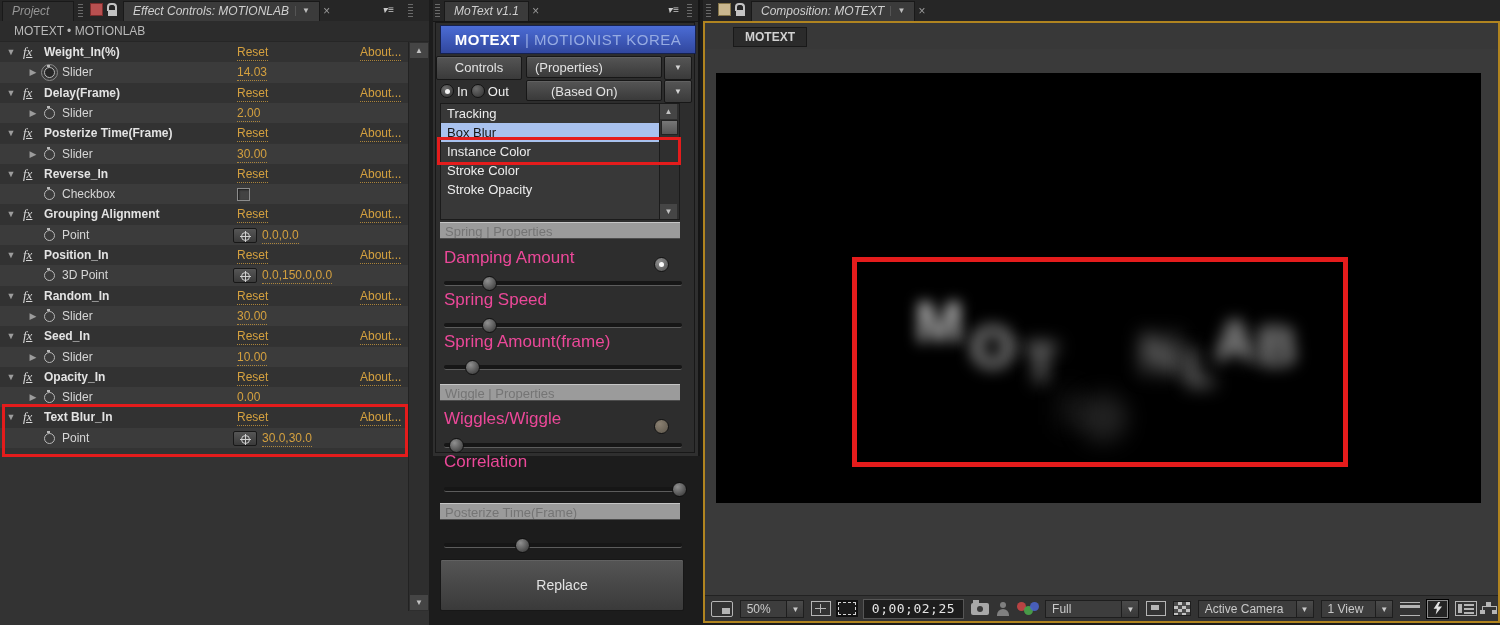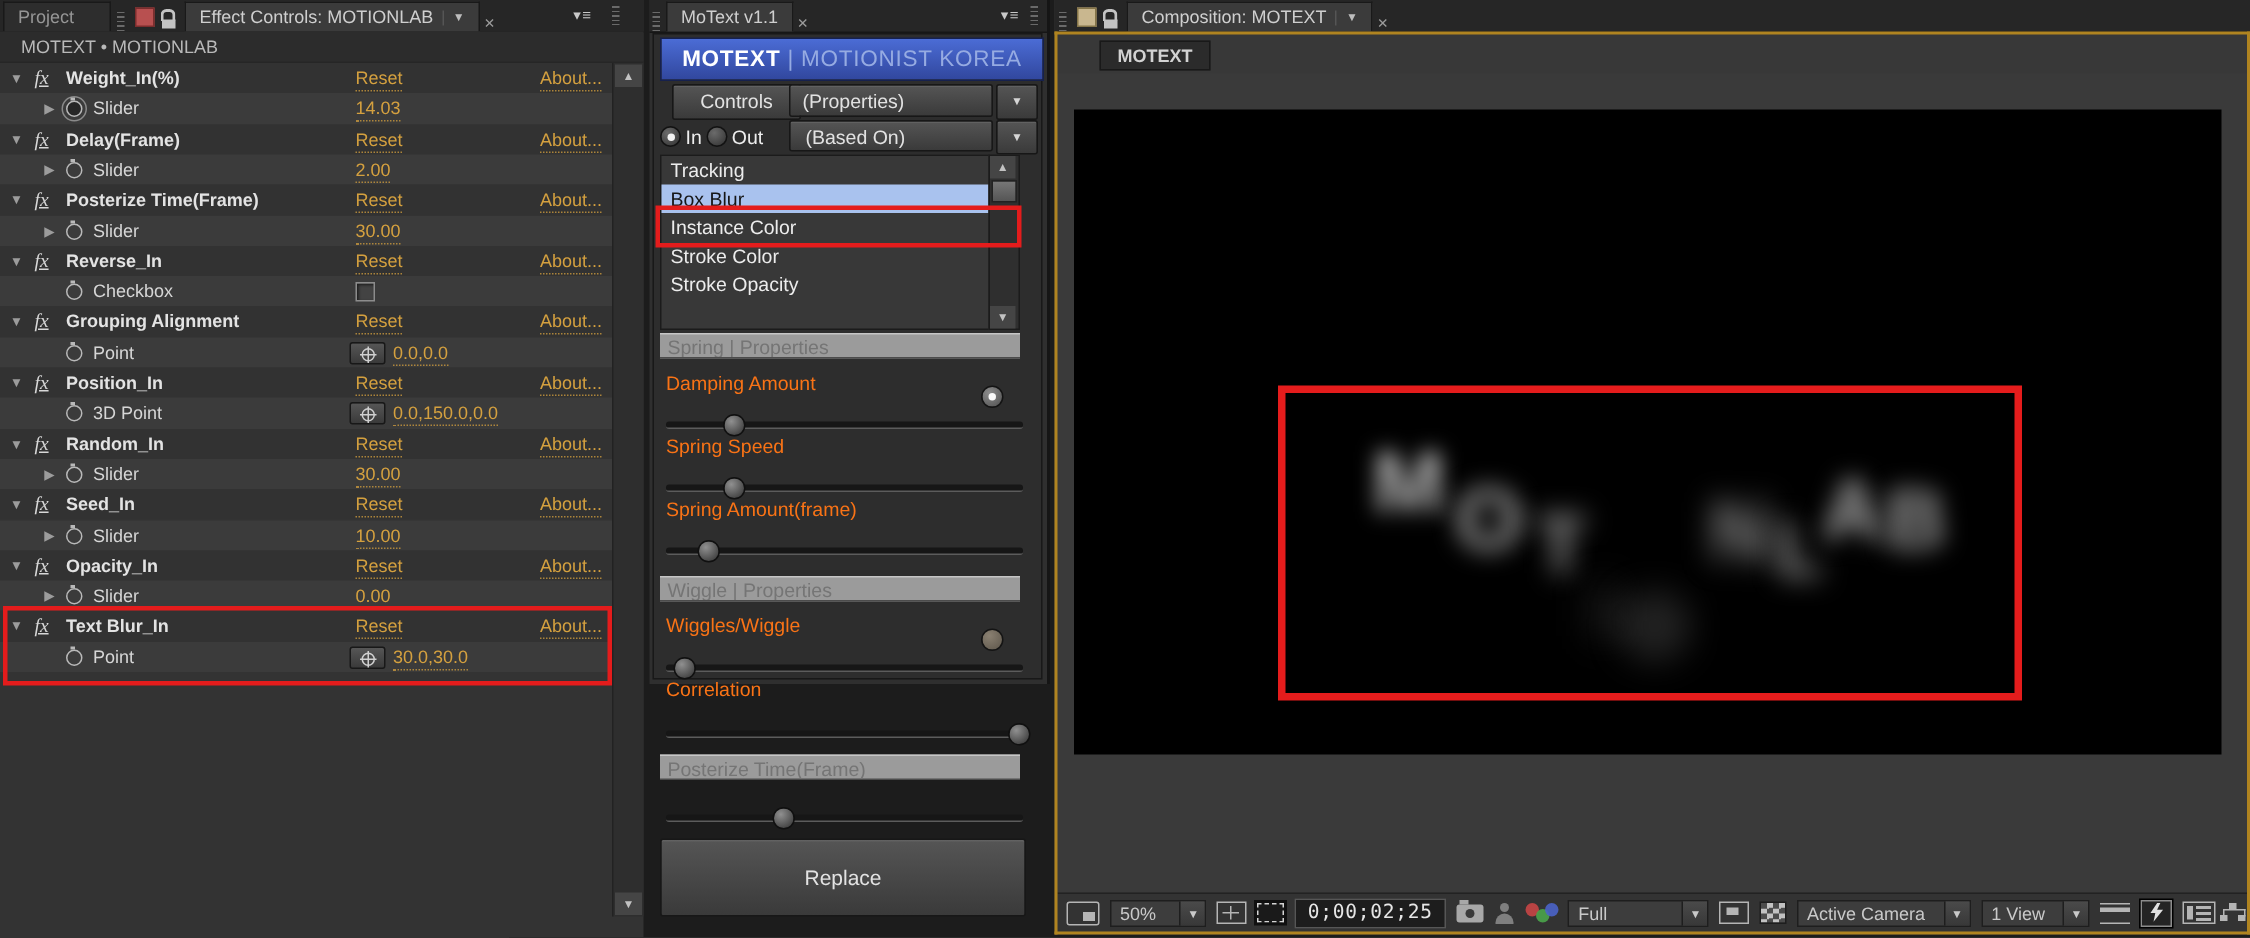--- a/index.html
+++ b/index.html
@@ -4,21 +4,21 @@
 <style>
   html,body{margin:0;padding:0;}
   body{
     width:1500px;height:625px;position:relative;overflow:hidden;
     background:#1c1c1c;
     font-family:"Liberation Sans",sans-serif;
     -webkit-user-select:none;user-select:none;
   }
 
   
-  .tabbar{position:absolute;left:0;top:0;right:0;height:21px;background:#262626;border-bottom:1px solid #161616;display:flex;align-items:flex-end;}
+  .tabbar{position:absolute;left:0;top:0;right:0;height:21px;background:#262626;border-bottom:1px solid #161616;display:flex;align-items:center;font-style:italic;}
   .tab{height:19px;line-height:19px;font-size:12px;padding:0 9px;color:#cfcfcf;background:#3b3b3b;border:1px solid #191919;border-bottom:none;display:flex;align-items:center;gap:6px;white-space:nowrap;}
   .tab.inactive{background:#2d2d2d;color:#969696;}
   .tab .dd{font-size:8px;color:#bdbdbd;padding-left:6px;border-left:1px solid #555;line-height:10px;}
   .closex{color:#9a9a9a;font-size:12px;line-height:12px;padding:0 3px;}
   .panelmenu{color:#c9c9c9;font-size:10px;letter-spacing:1px;}
   .grip{width:5px;height:13px;margin:0 4px;background:repeating-linear-gradient(0deg,#6a6a6a 0 1px,transparent 1px 3px);}
   .sq{width:11px;height:11px;margin:0 3px 3px 3px;}
   .sq.red{background:#b85050;border:1px solid #7c2d2d;}
   .sq.tan{background:#c9b78f;border:1px solid #857549;}
   .lockicon{width:11px;height:13px;position:relative;margin:0 4px 2px 2px;}
@@ -64,21 +64,21 @@
   .ddarrow{font-size:8px;color:#d5d5d5;text-align:center;}
   .radio{width:12px;height:12px;border-radius:50%;background:radial-gradient(circle at 35% 30%,#6b6b6b,#303030);border:1px solid #121212;position:relative;display:inline-block;vertical-align:-2px;}
   .radio.on::after{content:"";position:absolute;left:3.5px;top:3.5px;width:5px;height:5px;border-radius:50%;background:#f2f2f2;}
   .mt-list{position:absolute;left:4px;top:80px;width:218px;height:115px;background:#383838;border:1px solid #1b1b1b;}
   .mt-item{height:19px;line-height:19px;font-size:13px;color:#ececec;padding-left:6px;white-space:nowrap;overflow:hidden;}
   .mt-item.sel{background:#a9c2ee;color:#161616;}
   .mt-scroll{position:absolute;left:223px;top:80px;width:19px;height:115px;background:#2f2f2f;border:1px solid #1b1b1b;}
   .mt-scroll .sbtn{width:17px;left:0;}
   .mt-thumb{position:absolute;left:1px;top:16px;width:15px;height:13px;background:linear-gradient(#777,#555);border:1px solid #222;}
   .secbar{position:absolute;left:4px;width:240px;height:17px;background:#9b9b9b;border-top:1px solid #c6c6c6;border-bottom:1px solid #4c4c4c;color:#757575;font-size:13px;line-height:17px;padding-left:5px;box-sizing:border-box;white-space:nowrap;overflow:hidden;}
-  .mt-label{position:absolute;font-size:13px;color:#f97316;}
+  .mt-label{position:absolute;font-size:17px;color:#ec4899;}
   .slider{position:absolute;height:4px;background:#161616;border-bottom:1px solid #5c5c5c;border-radius:2px;}
   .sthumb{position:absolute;top:-5px;width:13px;height:13px;border-radius:50%;background:radial-gradient(circle at 35% 30%,#909090,#474747 75%);border:1px solid #101010;}
   .indic{position:absolute;width:13px;height:13px;border-radius:50%;border:1px solid #141414;background:radial-gradient(circle at 35% 30%,#8d8d8d,#4f4f4f);}
   .indic.on::after{content:"";position:absolute;left:3.5px;top:3.5px;width:5px;height:5px;border-radius:50%;background:#fafafa;}
   .indic.off{background:radial-gradient(circle at 35% 30%,#8a8071,#5d564b);}
   .replace{position:absolute;left:4px;top:536px;width:242px;height:50px;font-size:14px;line-height:50px;}
 
   
   .panel-right{position:absolute;left:703px;top:0;width:797px;height:623px;background:#3a3a3a;}
   .ybord{position:absolute;background:#b08420;z-index:6;}
@@ -311,31 +311,31 @@
     <span class="grip" style="position:absolute;right:2px;top:4px;"></span>
   </div>
 
   <div class="mid-inner">
     <div class="mt-title">
       <span class="main">MOTEXT</span>
       <span class="sub">|</span>
       <span class="sub">MOTIONIST KOREA</span>
     </div>
 
-    <div class="mt-btn" style="position:absolute;left:0;top:33px;width:84px;height:22px;line-height:22px;margin-left:12px;">Controls</div>
+    <div class="mt-btn" style="position:absolute;left:0;top:33px;width:84px;height:22px;line-height:22px;">Controls</div>
     <div class="mt-btn" style="position:absolute;left:90px;top:33px;width:136px;height:22px;line-height:22px;text-align:left;padding-left:8px;box-sizing:border-box;">(Properties)</div>
     <div class="mt-btn ddarrow" style="position:absolute;left:228px;top:33px;width:26px;height:22px;line-height:22px;">▼</div>
 
     <div style="position:absolute;left:4px;top:58px;width:84px;height:20px;font-size:13px;color:#eee;display:flex;align-items:center;gap:3px;">
       <span class="radio on"></span>
       <span>In</span>
       <span class="radio"></span>
       <span>Out</span>
     </div>
-    <div class="mt-btn" style="position:absolute;left:90px;top:57px;width:136px;height:21px;line-height:21px;text-align:left;padding-left:10px;box-sizing:border-box;">(Based On)</div>
+    <div class="mt-btn" style="position:absolute;left:90px;top:57px;width:136px;height:21px;line-height:21px;text-align:left;padding-left:24px;box-sizing:border-box;">(Based On)</div>
     <div class="mt-btn ddarrow" style="position:absolute;left:228px;top:57px;width:26px;height:21px;line-height:21px;">▼</div>
 
     <div class="mt-list">
       <div class="mt-item">Tracking</div>
       <div class="mt-item sel">Box Blur</div>
       <div class="mt-item">Instance Color</div>
       <div class="mt-item">Stroke Color</div>
       <div class="mt-item">Stroke Opacity</div>
     </div>
     <div class="mt-scroll">

